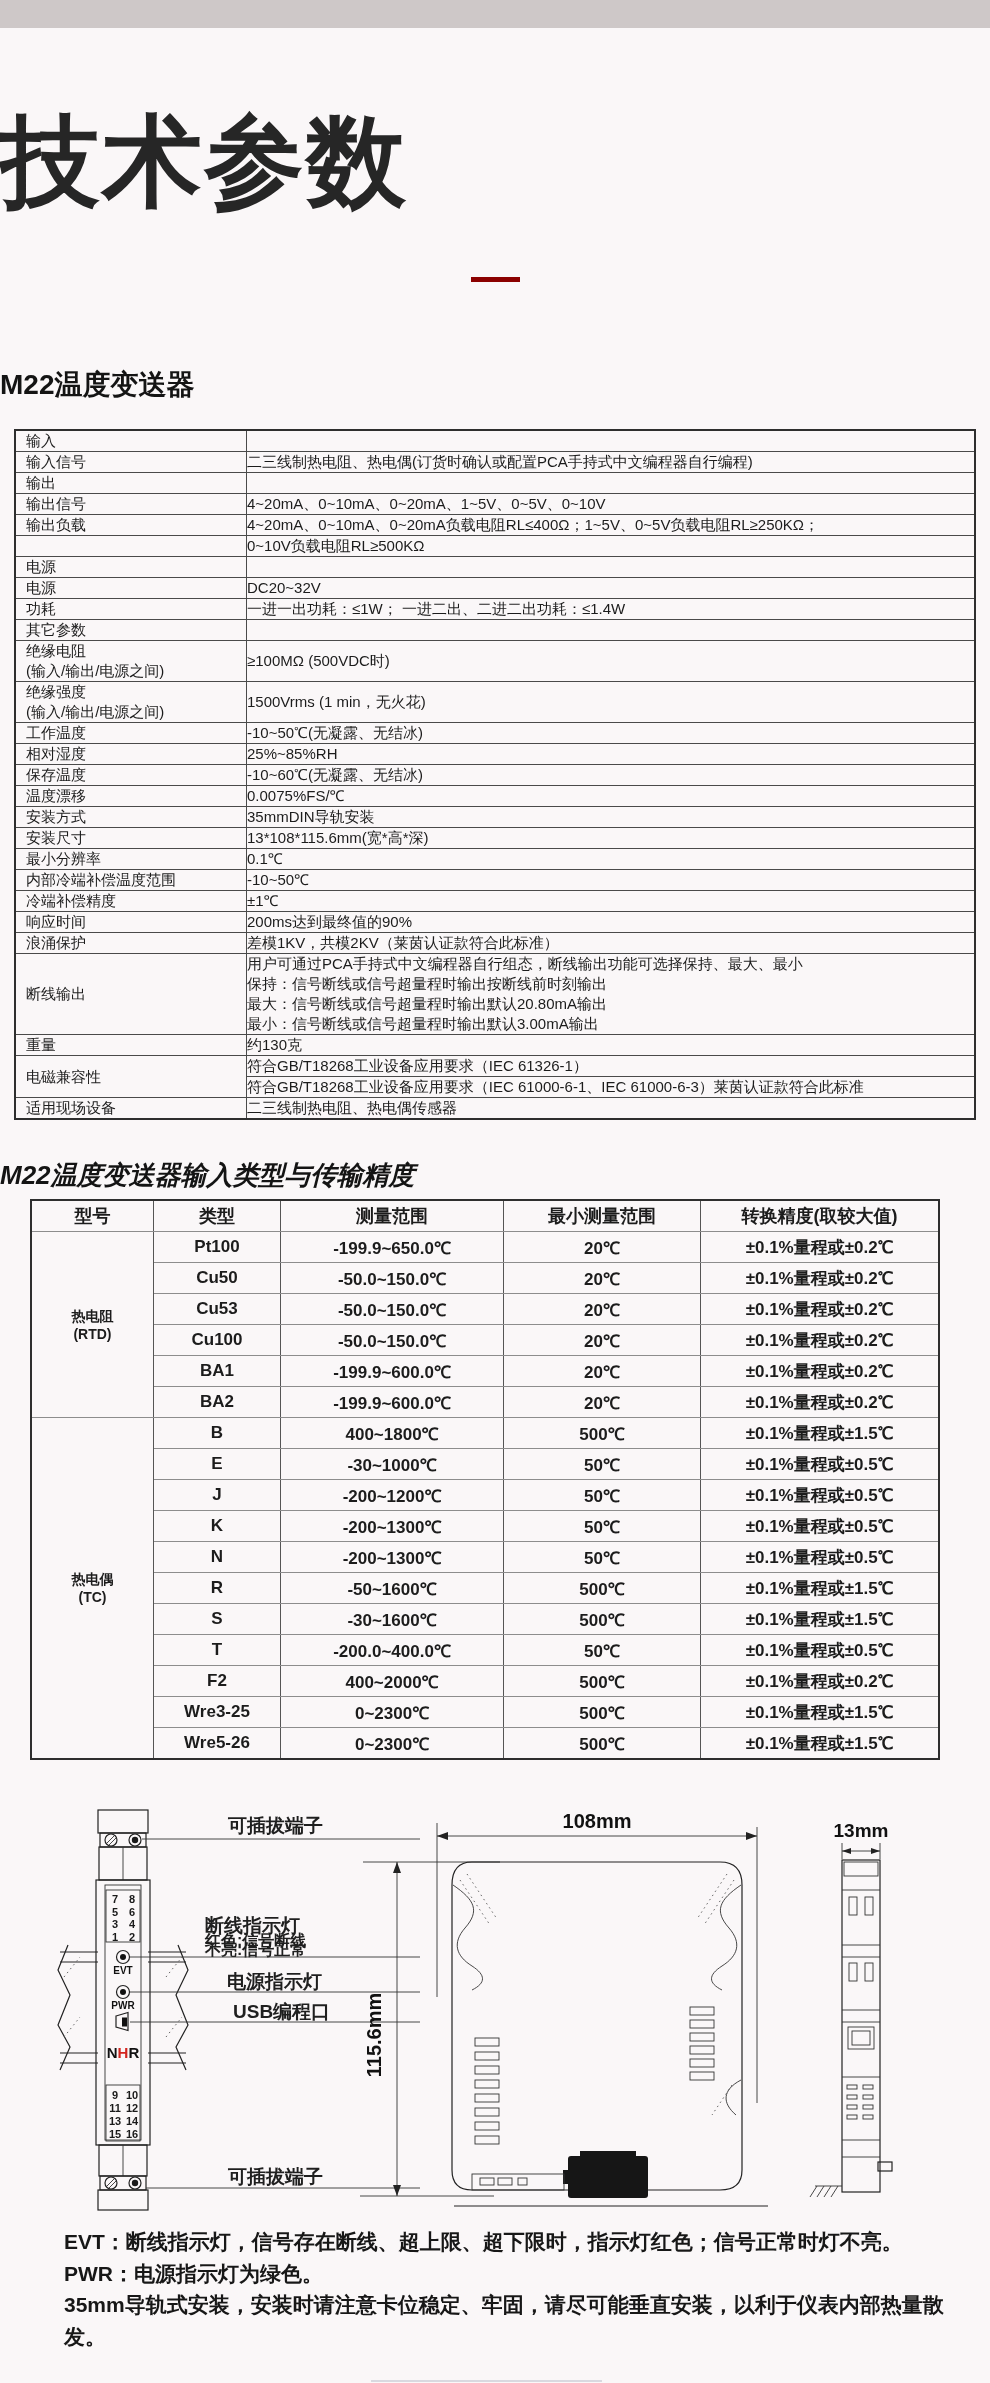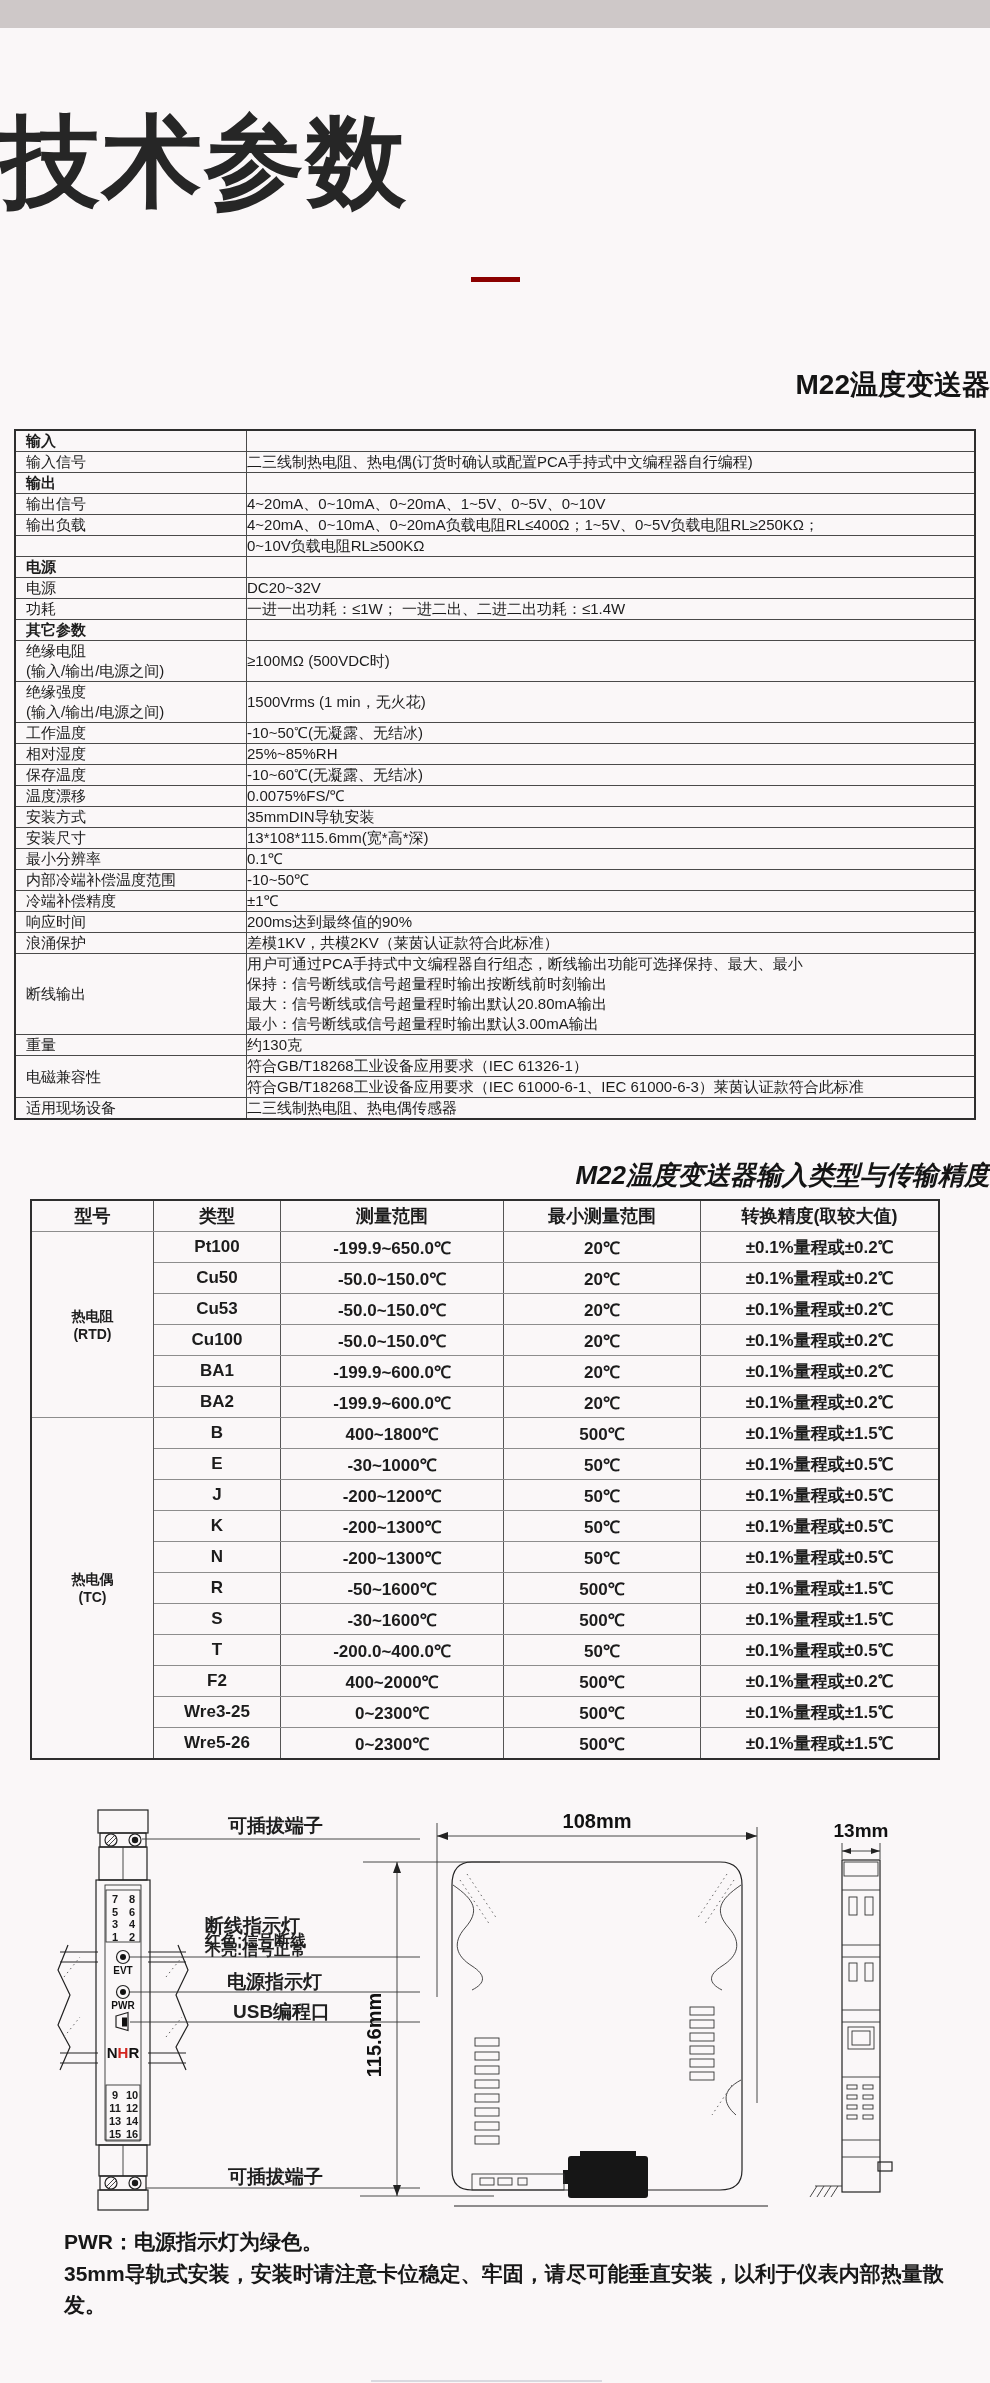--- a/index.html
+++ b/index.html
@@ -9,40 +9,40 @@
     font-family:"Liberation Sans", sans-serif;
     color:#1e1e1e;
   }
   .band{position:absolute;left:0;top:0;width:990px;height:28px;background:#cec8c8;}
   .page-title{
     position:absolute;left:0;top:96px;width:990px;text-align:left;
     font-size:100px;font-weight:bold;letter-spacing:2px;color:#262626;margin:0;
   }
   .title-dash{position:absolute;left:471px;top:277px;width:49px;height:5px;background:#8b0000;}
   .sec-heading{
-    position:absolute;left:0;width:990px;text-align:right;margin:0;
+    position:absolute;left:0;width:990px;text-align:left;margin:0;
     font-weight:bold;color:#141414;
   }
   #h-spec{top:366px;font-size:28px;}
   #h-acc{top:1158px;font-size:26px;font-style:italic;}
 
   
   table{border-collapse:collapse;table-layout:fixed;}
   #spec-table{
     position:absolute;left:14px;top:429px;width:962px;
     border:2px solid #2e2e2e;
   }
   #spec-table td{
     border:1px solid #4a4a4a;
     font-size:15px;line-height:20px;
     vertical-align:middle;white-space:pre-line;
     padding:0 6px 0 10px;color:#1c1c1c;
   }
   #spec-table td.sl{width:214px;}
-  #spec-table td.sec{font-weight:bold;}
+  #spec-table td.sec{font-weight:normal;}
   #spec-table td.sv{padding-left:0;}
 
   
   #acc-table{
     position:absolute;left:30px;top:1199px;width:910px;
     border:2px solid #2e2e2e;
   }
   #acc-table th, #acc-table td{
     border:1px solid #555;
     border-top:1px solid #8d8d8d;border-bottom:1px solid #8d8d8d;
@@ -468,17 +468,18 @@
       <rect class="thin" x="843" y="320" width="10" height="4"></rect>
     <rect class="thin" x="827" y="330" width="10" height="4"></rect>
       <rect class="thin" x="843" y="330" width="10" height="4"></rect>
     <rect class="ln" x="858" y="377" width="14" height="9" fill="#fdfcfc"></rect>
     <path class="thin" d="M795,401 H822"></path>
     <path class="thin" d="M797,401 L790,412 M804,401 L797,412 M811,401 L804,412 M818,401 L811,412"></path>
   </g>
 </svg>
 
 <div id="notes">
+  <p>EVT：断线指示灯，信号存在断线、超上限、超下限时，指示灯红色；信号正常时灯不亮。</p>
   <p>PWR：电源指示灯为绿色。</p>
   <p>35mm导轨式安装，安装时请注意卡位稳定、牢固，请尽可能垂直安装，以利于仪表内部热量散发。</p>
 </div>
 
 <div class="bottom-line"></div>
 
 </body></html>

